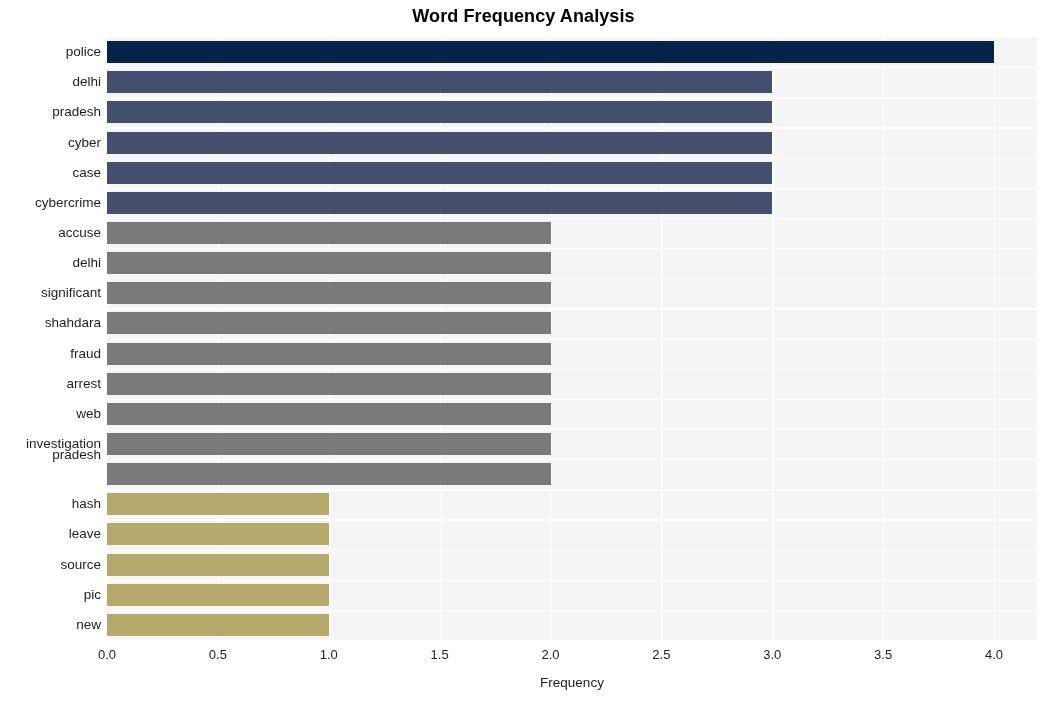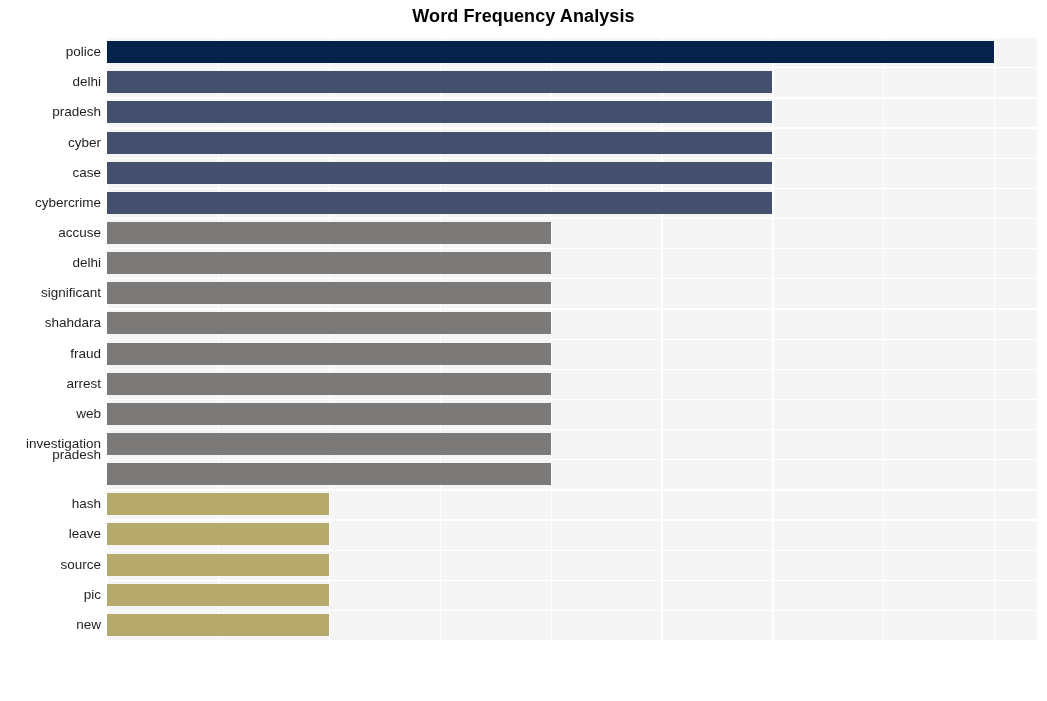--- a/index.html
+++ b/index.html
@@ -194,15 +194,27 @@
       <div class="ylabel" style="top: 369.875px;">web</div>
       <div class="ylabel" style="top: 400.025px;">investigation</div>
       <div class="ylabel" style="top: 411px;">pradesh</div>
       <div class="ylabel" style="top: 460.325px;">hash</div>
       <div class="ylabel" style="top: 490.475px;">leave</div>
       <div class="ylabel" style="top: 520.625px; margin-left: 28px;">source</div>
       <div class="ylabel" style="top: 550.775px;">pic</div>
       <div class="ylabel" style="top: 580.925px;">new</div>
     </div>
 
-
+  <div id="x-labels">
+      <div class="xlabel" style="left: 0px;">0.0</div>
+      <div class="xlabel" style="left: 110.875px;">0.5</div>
+      <div class="xlabel" style="left: 221.75px;">1.0</div>
+      <div class="xlabel" style="left: 332.625px;">1.5</div>
+      <div class="xlabel" style="left: 443.5px;">2.0</div>
+      <div class="xlabel" style="left: 554.375px;">2.5</div>
+      <div class="xlabel" style="left: 665.25px;">3.0</div>
+      <div class="xlabel" style="left: 776.125px;">3.5</div>
+      <div class="xlabel" style="left: 887px;">4.0</div>
+    </div>
+
+  <div id="x-axis-title">Frequency</div>
 
 </div>
 
 </body></html>

